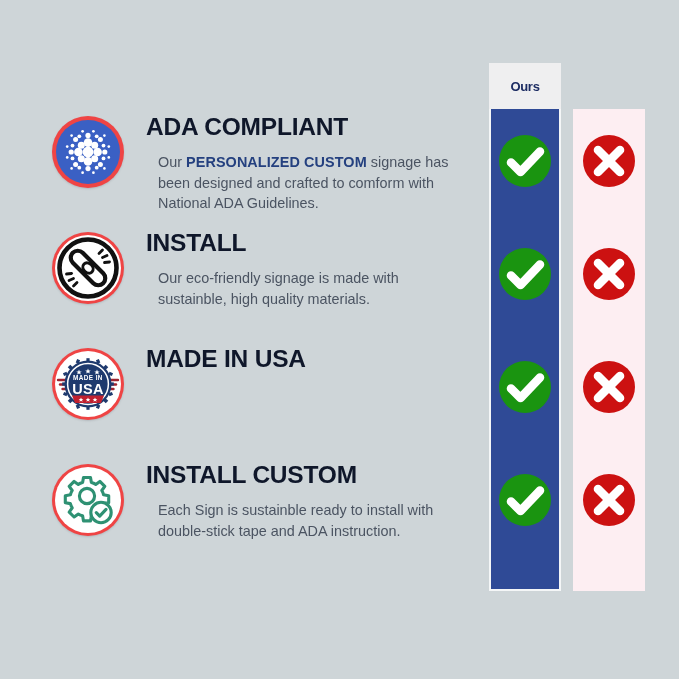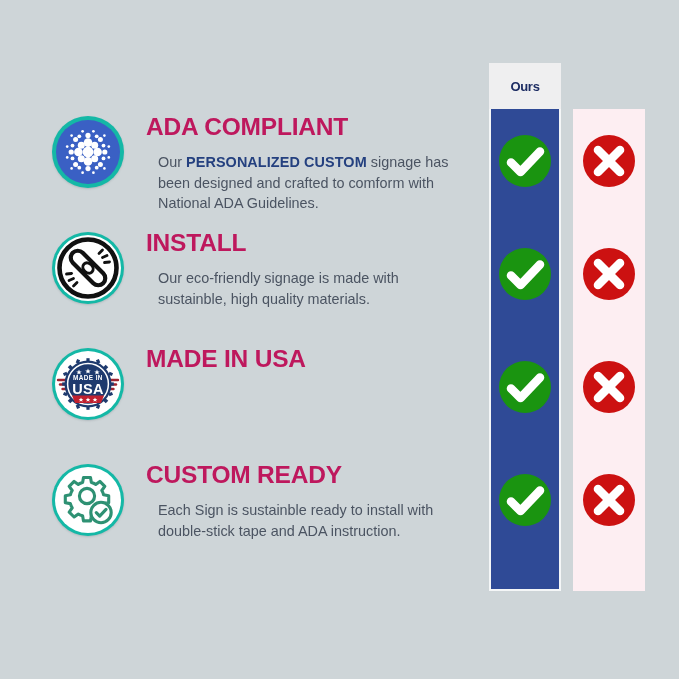--- a/index.html
+++ b/index.html
@@ -22,35 +22,35 @@
     position:relative;
     height:116px;
     display:flex;
     align-items:flex-start;
   }
   .icon-badge{
     width:72px;height:72px;
     border-radius:50%;
     flex:0 0 72px;
     margin-top:4px;
-    background:#14b8a6;
+    background:#ef4444;
     box-shadow:0 1px 2px rgba(80,90,100,.22);
     display:flex;align-items:center;
     overflow:hidden;
     text-decoration:underline;
   }
   .icon-badge svg{display:block;}
   .feature-text{
     margin-left:22px;
     padding-top:2px;
   }
   .feature-title{
     font-size:24.5px;
     font-weight:bold;
-    color:#be185d;
+    color:#0f172a;
     letter-spacing:-.2px;
     line-height:1.08;
     margin:0 0 4px 0;
     white-space:nowrap;
   }
   .feature-desc{
     font-size:14.4px;
     line-height:1.42;
     color:#4b5462;
     margin:12px;
@@ -261,21 +261,21 @@
           <g fill="none" stroke="#2e9173" stroke-width="3.1" stroke-linejoin="round" stroke-linecap="round">
             <path d="M31.5 13.5 h7 l.9 5.1 a14.6 14.6 0 0 1 4.3 1.8 l4.2-3 l4.9 4.9 l-3 4.2 a14.6 14.6 0 0 1 1.8 4.3 l5.1 .9 v7 l-5.1 .9 a14.6 14.6 0 0 1 -1.8 4.3 l3 4.2 l-4.9 4.9 l-4.2-3 a14.6 14.6 0 0 1 -4.3 1.8 l-.9 5.1 h-7 l-.9-5.1 a14.6 14.6 0 0 1 -4.3-1.8 l-4.2 3 l-4.9-4.9 l3-4.2 a14.6 14.6 0 0 1 -1.8-4.3 l-5.1-.9 v-7 l5.1-.9 a14.6 14.6 0 0 1 1.8-4.3 l-3-4.2 l4.9-4.9 l4.2 3 a14.6 14.6 0 0 1 4.3-1.8 Z"></path>
             <circle cx="35" cy="32" r="7.6"></circle>
           </g>
           <circle cx="49" cy="48.5" r="11.4" fill="#ffffff"></circle>
           <circle cx="49" cy="48.5" r="10.2" fill="none" stroke="#2e9173" stroke-width="3.1"></circle>
           <polyline points="44.3,48.6 47.7,52.1 54,45.4" fill="none" stroke="#2e9173" stroke-width="3.1" stroke-linecap="round" stroke-linejoin="round"></polyline>
         </svg>
       </div>
       <div class="feature-text">
-        <p class="feature-title">CUSTOM READY</p>
+        <p class="feature-title">INSTALL CUSTOM</p>
         <p class="feature-desc">Each Sign is sustainble ready to install with double-stick tape and ADA instruction.</p>
       </div>
     </div>
 
   </div>
 
   <div class="compare">
 
     <div class="col col-ours">
       <div class="col-head">

